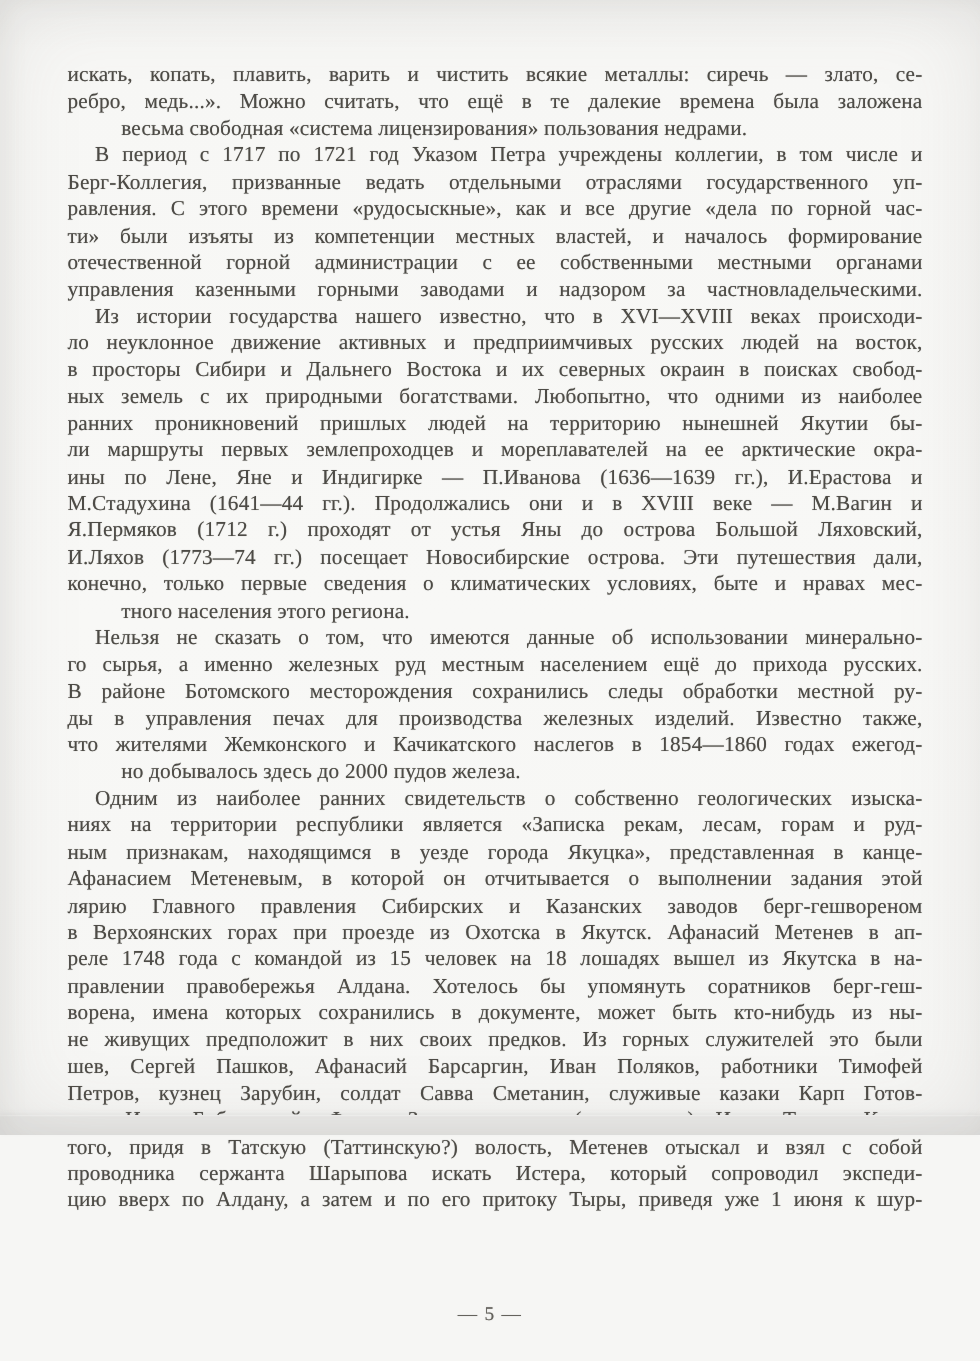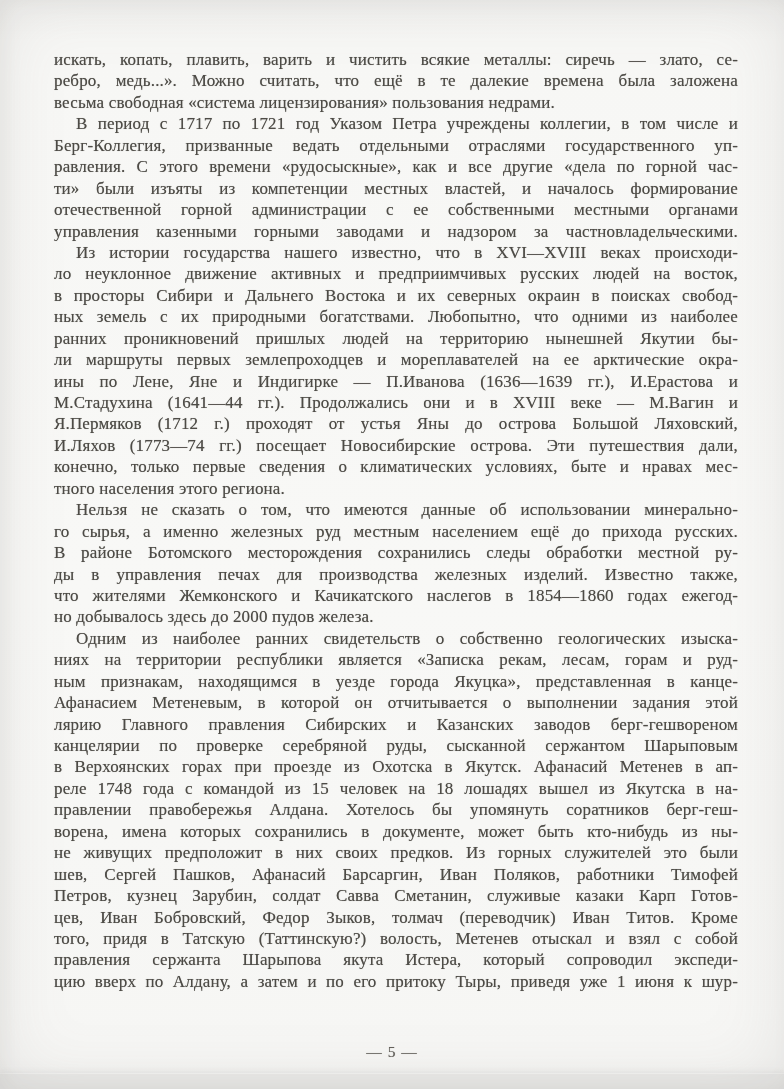--- a/index.html
+++ b/index.html
@@ -9,21 +9,21 @@
   body {
     width: 784px;
     height: 1089px;
     overflow: hidden;
     background: #f6f6f4;
     font-family: "Liberation Serif", "DejaVu Serif", serif;
   }
   .page {
     position: relative;
     width: 784px;
-    height: 1089px;
+    height: 908px;
     background: linear-gradient(180deg, #f2f2f0 0px, #f7f7f5 40px, #f8f8f6 55%, #f6f6f4 97%, #f1f1ef 100%);
   }
   
   .page::after {
     content: "";
     position: absolute;
     inset: 0;
     pointer-events: none;
     box-shadow: inset 0 0 70px rgba(125,123,118,0.14), inset 6px 0 18px rgba(125,123,118,0.08);
   }
@@ -39,21 +39,21 @@
     text-shadow: 0 0 0.7px rgba(92,90,85,0.65);
   }
   .para { margin: 0; padding: 0; }
   .line {
     text-align: justify;
     text-align-last: justify;
     height: 21.45px;
     overflow: visible;
     white-space: normal;
   }
-  .line.endline { text-align-last: left; }
+  .line.endline { text-align-last: left; margin-left: 43px; }
   .para.indent .line.first { text-indent: 22px; }
   .footer {
     position: absolute;
     left: 0;
     right: 0;
     top: 1043px;
     text-align: center;
     color: #63615b;
     font-size: 15.5px;
     letter-spacing: 1px;
@@ -109,29 +109,28 @@
         <div class="line">ды в управления печах для производства железных изделий. Известно также,</div>
         <div class="line">что жителями Жемконского и Качикатского наслегов в 1854—1860 годах ежегод-</div>
         <div class="line endline">но добывалось здесь до 2000 пудов железа.</div>
       </div>
       <div class="para indent">
         <div class="line first">Одним из наиболее ранних свидетельств о собственно геологических изыска-</div>
         <div class="line">ниях на территории республики является «Записка рекам, лесам, горам и руд-</div>
         <div class="line">ным признакам, находящимся в уезде города Якуцка», представленная в канце-</div>
         <div class="line">Афанасием Метеневым, в которой он отчитывается о выполнении задания этой</div>
         <div class="line">лярию Главного правления Сибирских и Казанских заводов берг-гешвореном</div>
-        <div class="line">канцелярии по проверке серебряной руды, сысканной сержантом Шарыповым</div>
         <div class="line">в Верхоянских горах при проезде из Охотска в Якутск. Афанасий Метенев в ап-</div>
         <div class="line">реле 1748 года с командой из 15 человек на 18 лошадях вышел из Якутска в на-</div>
         <div class="line">правлении правобережья Алдана. Хотелось бы упомянуть соратников берг-геш-</div>
         <div class="line">ворена, имена которых сохранились в документе, может быть кто-нибудь из ны-</div>
         <div class="line">не живущих предположит в них своих предков. Из горных служителей это были</div>
         <div class="line">шев, Сергей Пашков, Афанасий Барсаргин, Иван Поляков, работники Тимофей</div>
         <div class="line">Петров, кузнец Зарубин, солдат Савва Сметанин, служивые казаки Карп Готов-</div>
         <div class="line">цев, Иван Бобровский, Федор Зыков, толмач (переводчик) Иван Титов. Кроме</div>
         <div class="line">того, придя в Татскую (Таттинскую?) волость, Метенев отыскал и взял с собой</div>
-        <div class="line">правления сержанта Шарыпова якута Истера, который сопроводил экспеди-</div>
+        <div class="line">проводника сержанта Шарыпова искать Истера, который сопроводил экспеди-</div>
         <div class="line">цию вверх по Алдану, а затем и по его притоку Тыры, приведя уже 1 июня к шур-</div>
       </div>
     </div>
   <div class="footer">— 5 —</div>
   <div class="bottom-band"></div>
 </div>
 
 </body></html>

